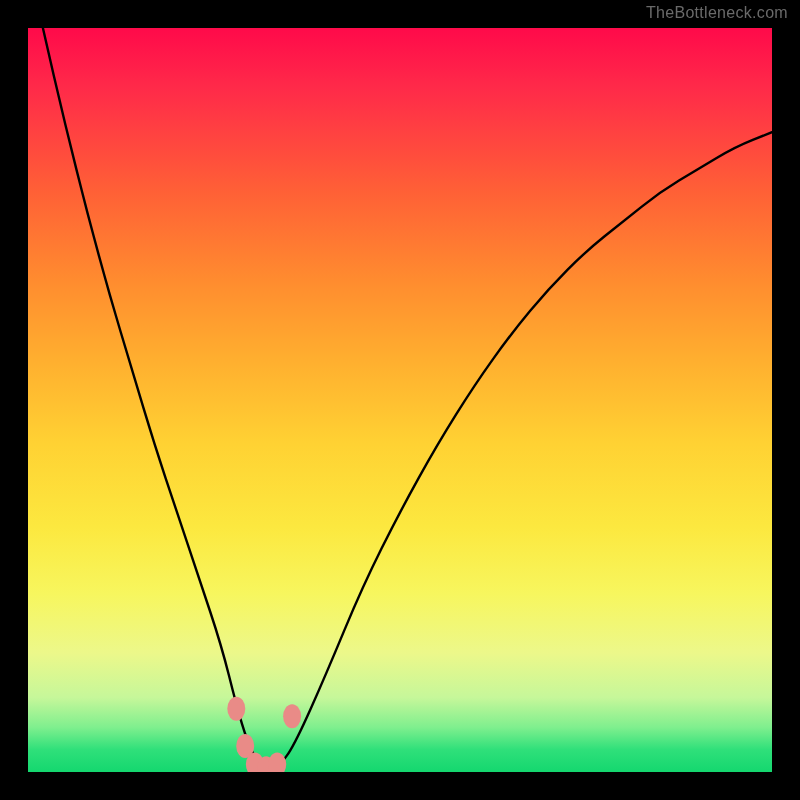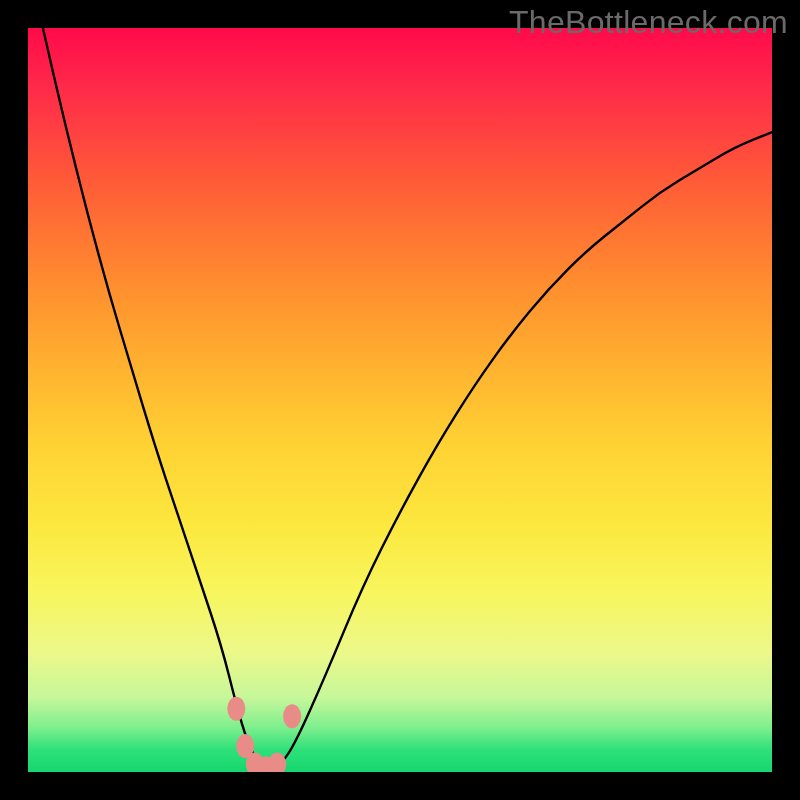--- a/index.html
+++ b/index.html
@@ -30,21 +30,21 @@
       #7fef8e 94%,
       #2fe07a 97%,
       #14d76f 100%
     );
   }
   .watermark {
     position: absolute;
     top: 4px;
     right: 12px;
     color: #6a6a6a;
-    font-size: 32px;
+    font-size: 16px;
     font-weight: 400;
     letter-spacing: 0.3px;
   }
   svg.curve {
     position: absolute;
     left: 0;
     top: 0;
     width: 744px;
     height: 744px;
   }

